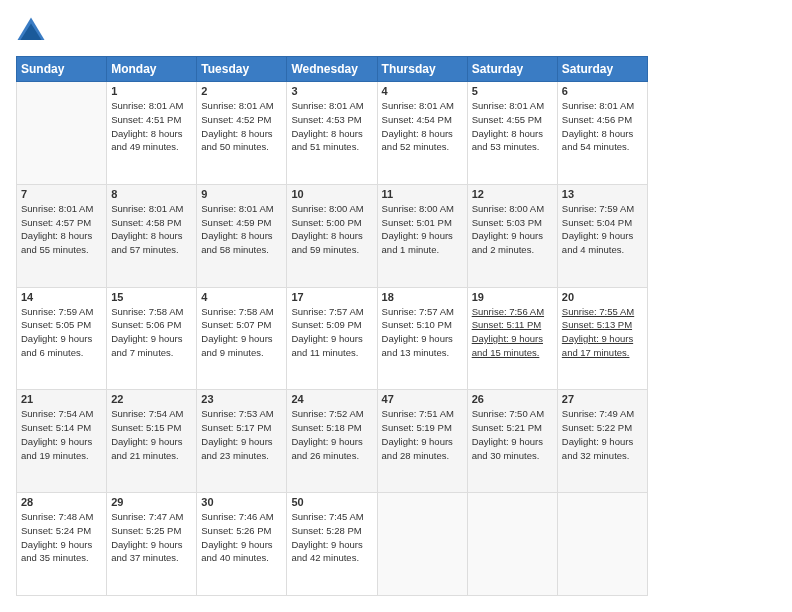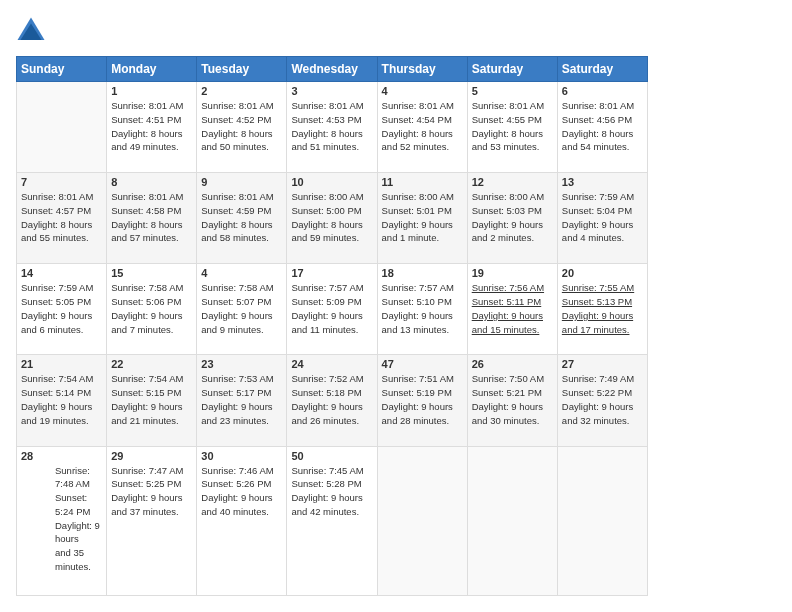--- a/index.html
+++ b/index.html
@@ -329,21 +329,21 @@
             <span class="day-number">27</span>
             <div class="day-info" style="white-space: pre-line;">Sunrise: 7:49 AM
 Sunset: 5:22 PM
 Daylight: 9 hours
 and 32 minutes.</div>
           </td>
         </tr>
         <tr>
           <td>
             <span class="day-number">28</span>
-            <div class="day-info" style="white-space: pre-line; margin-left: 34px;">Sunrise: 7:48 AM
+            <div class="day-info" style="white-space: pre-line;">Sunrise: 7:48 AM
 Sunset: 5:24 PM
 Daylight: 9 hours
 and 35 minutes.</div>
           </td>
           <td>
             <span class="day-number">29</span>
             <div class="day-info" style="white-space: pre-line;">Sunrise: 7:47 AM
 Sunset: 5:25 PM
 Daylight: 9 hours
 and 37 minutes.</div>

